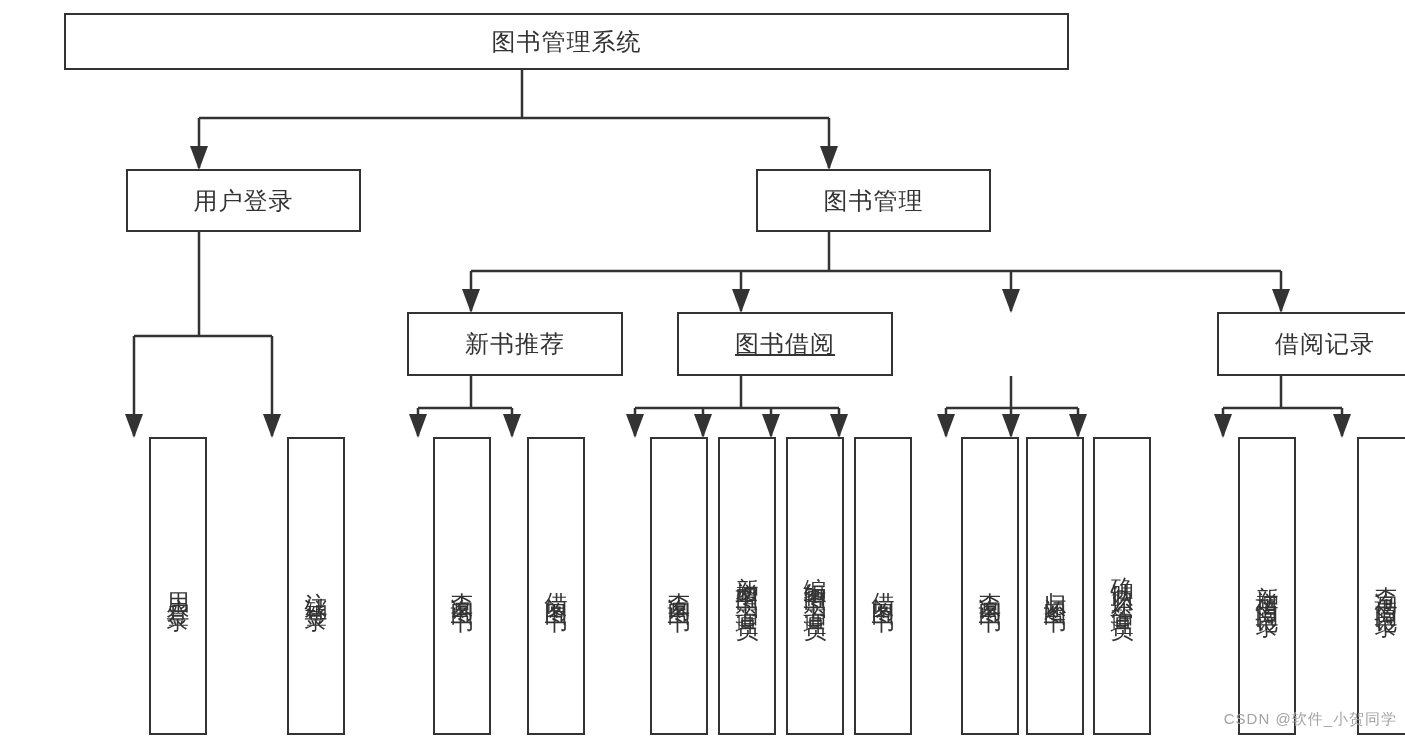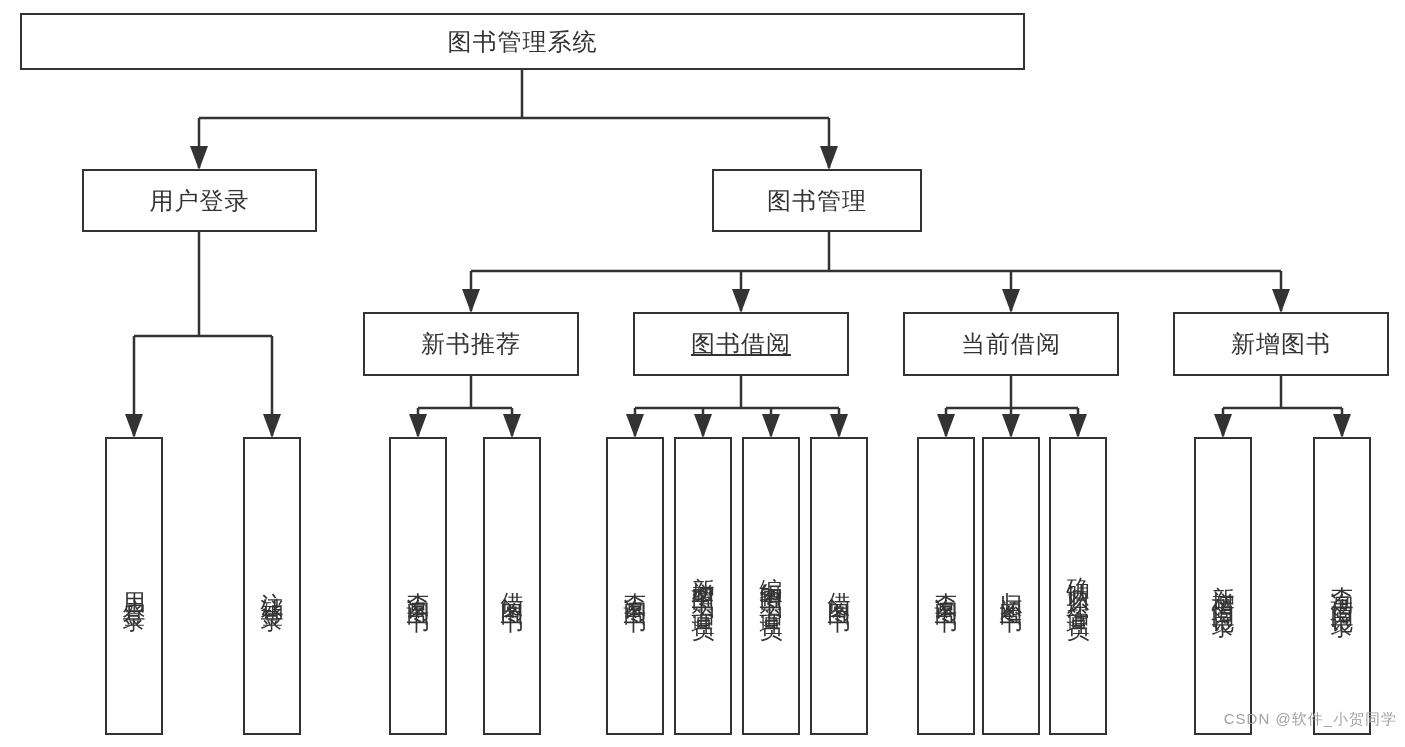--- a/index.html
+++ b/index.html
@@ -24,20 +24,21 @@
   }
   .node {
     position: absolute;
     box-sizing: border-box;
     background: #ffffff;
     border: 2.5px solid #333333;
     display: flex;
     align-items: center;
     justify-content: center;
     color: #333333;
+    margin-left: 44px;
   }
   .node.h span {
     font-size: 24px;
     letter-spacing: 1px;
     white-space: nowrap;
   }
   .node.leaf {
     top: 437px;
     width: 58px;
     height: 298px;
@@ -46,21 +47,21 @@
     writing-mode: vertical-rl;
     text-orientation: mixed;
     font-size: 23px;
     line-height: 1;
     letter-spacing: 6px;
   }
   
   #n-root      { left: 20px;   top: 13px;  width: 1005px; height: 57px; }
   
   #n-login     { left: 82px;   top: 169px; width: 235px;  height: 63px; }
-  #n-mgmt      { left: 712px;  top: 169px; width: 210px;  height: 63px; }
+  #n-mgmt      { left: 712px;  top: 169px; width: 235px;  height: 63px; }
   
   #n-recommend { left: 363px;  top: 312px; width: 216px;  height: 64px; }
   #n-borrow    { left: 633px;  top: 312px; width: 216px;  height: 64px; text-decoration: underline; }
   #n-current   { left: 903px;  top: 312px; width: 216px;  height: 64px; }
   #n-records   { left: 1173px; top: 312px; width: 216px;  height: 64px; }
   
   #l-login     { left: 105px; }
   #l-logout    { left: 243px; }
   #l-q1        { left: 389px; }
   #l-b1        { left: 483px; }
@@ -134,25 +135,22 @@
   <div class="node h" id="n-mgmt">
     <span>图书管理</span>
   </div>
 
   <div class="node h" id="n-recommend">
     <span>新书推荐</span>
   </div>
   <div class="node h" id="n-borrow">
     <span>图书借阅</span>
   </div>
-  <div class="node h" id="n-current">
-    <span>当前借阅</span>
-  </div>
   <div class="node h" id="n-records">
-    <span>新增图书</span>
+    <span>借阅记录</span>
   </div>
 
   <div class="node leaf" id="l-login">
     <span>用户登录</span>
   </div>
   <div class="node leaf" id="l-logout">
     <span>注销登录</span>
   </div>
 
   <div class="node leaf" id="l-q1">

